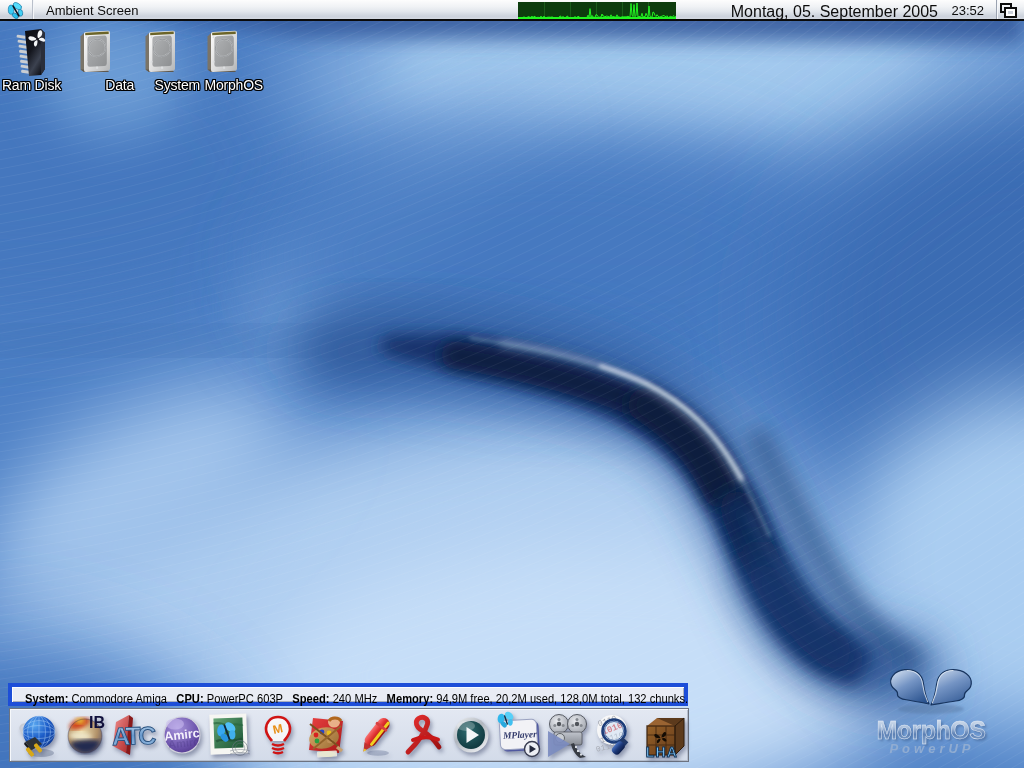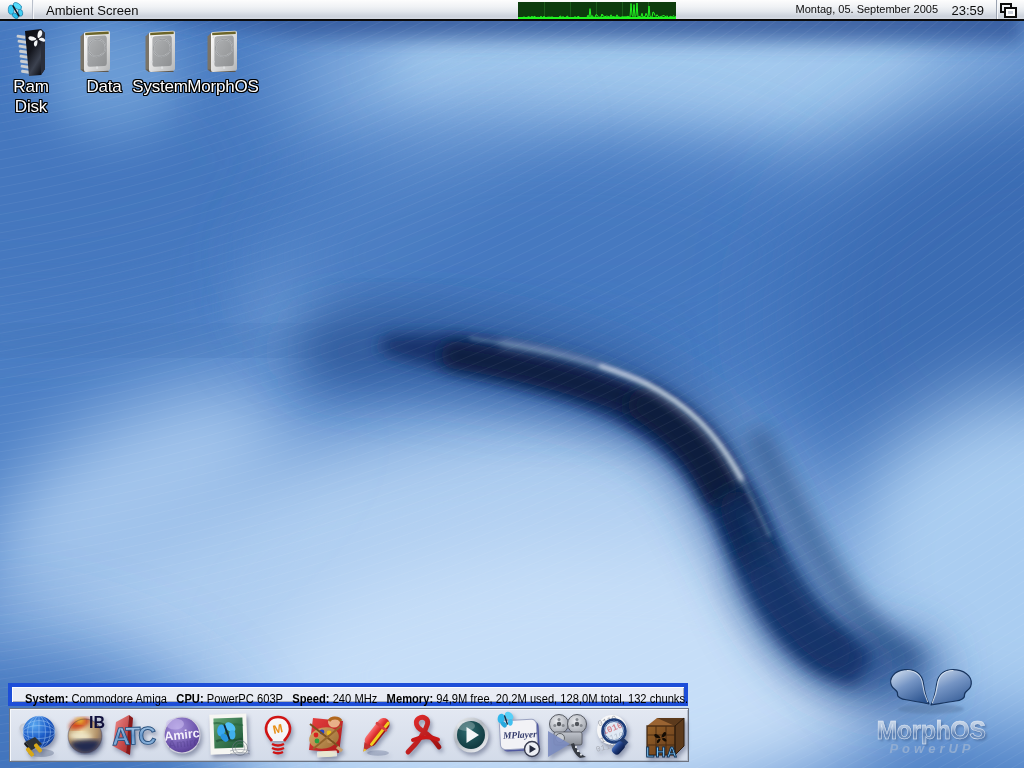--- a/index.html
+++ b/index.html
@@ -4,24 +4,24 @@
 <style>
 html,body{margin:0;padding:0;}
 body{width:1024px;height:768px;overflow:hidden;font-family:"Liberation Sans",sans-serif;}
 #desktop{position:absolute;top:0;left:0;width:1024px;height:768px;overflow:hidden;background:#ef4444;}
 #wall{position:absolute;top:21px;left:0;}
 #titlebar{position:absolute;top:0;left:0;width:1024px;height:21px;
  background:linear-gradient(#fdfdfd,#f0f2f5 35%,#e2e6ec 60%,#ccd2dc 85%,#d2d7e0 100%);
  border-bottom:2px solid #0a0a0a;box-sizing:border-box;}
 #tb-sep{position:absolute;left:32px;top:0;width:1px;height:19px;background:#b9bfca;box-shadow:1px 0 0 #f4f6f9;}
 #tb-title{position:absolute;left:46px;top:3px;font-size:13px;color:#0c0c0c;}
-#tb-date{position:absolute;right:86px;top:3px;font-size:11px;color:#0c0c0c;margin-left:37px;}
+#tb-date{position:absolute;right:86px;top:3px;font-size:16px;color:#0c0c0c;margin-left:37px;}
 #tb-time{position:absolute;right:40px;top:3px;font-size:13px;color:#0c0c0c;}
 #tb-sep2{position:absolute;right:27px;top:0;width:1px;height:19px;background:#9aa2b0;box-shadow:1px 0 0 #f4f6f9;}
-.dlabel{position:absolute;font-size:17px;letter-spacing:-0.2px;color:#fff;text-align:center;
+.dlabel{position:absolute;font-size:14px;letter-spacing:-0.2px;color:#fff;text-align:right;
  text-shadow:-1px 0 0 #000, 1px 0 0 #000, 0 -1px 0 #000, 0 1px 0 #000, 1px 1px 0 #000, -1px -1px 0 #000, 1px -1px 0 #000, -1px 1px 0 #000;}
 #infobar{position:absolute;left:8px;top:683px;width:680px;height:23px;box-sizing:border-box;
  background:#e9ecf4;border:4px solid #1d4ed8;
  box-shadow:inset 1px 1px 0 #fbfcfe, inset -1px -1px 0 #aab0bc;}
 #infotext{position:absolute;left:13px;top:5px;font-size:12px;color:#000;white-space:pre;transform:scaleX(0.93);transform-origin:0 0;}
 #dock{position:absolute;left:9px;top:708px;width:680px;height:54px;box-sizing:border-box;
  background:linear-gradient(#e3e8f2,#d3dbe9);border:1px solid #6d7380;
  box-shadow:inset 1px 1px 0 #f6f8fb, inset -1px -1px 0 #b6bfce;}
 .dki{position:absolute;top:2px;filter:drop-shadow(2px 3px 2px rgba(30,40,80,0.4));}
 #logo{position:absolute;left:848px;top:656px;width:164px;height:108px;}
@@ -130,21 +130,21 @@
    <line x1="26.5" y1="0" x2="26.5" y2="17"></line>
           <line x1="52.5" y1="0" x2="52.5" y2="17"></line>
    <line x1="78.5" y1="0" x2="78.5" y2="17"></line>
           <line x1="104.5" y1="0" x2="104.5" y2="17"></line>
    <line x1="130.5" y1="0" x2="130.5" y2="17"></line>
   </g>
   <polyline id="spark" fill="none" stroke="#21f321" stroke-width="1" points="0,15.5 1,15.5 2,15.5 3,15.5 4,15.5 5,15.5 6,14.8 7,15.5 8,15.5 9,15.5 10,14.8 11,14.7 12,15.5 13,15.2 14,14.1 15,15.5 16,14.3 17,14.6 18,15.5 19,15.5 20,15.2 21,15.5 22,15.5 23,14.1 24,15.5 25,15.5 26,14.1 27,15.5 28,15.5 29,15.5 30,15.0 31,15.3 32,15.0 33,15.5 34,14.5 35,15.5 36,15.5 37,15.5 38,15.5 39,15.5 40,15.5 41,15.5 42,14.0 43,14.4 44,15.5 45,14.3 46,15.5 47,15.5 48,15.4 49,14.1 50,14.4 51,15.5 52,15.5 53,15.5 54,15.5 55,15.5 56,15.5 57,14.4 58,15.5 59,15.5 60,14.1 61,15.0 62,15.5 63,15.5 64,15.5 65,15.5 66,15.5 67,15.5 68,15.5 69,15.4 70,13.1 71,15.3 72,6.6 73,15.0 74,13.4 75,15.0 76,15.3 77,15.5 78,12.6 79,12.9 80,14.7 81,15.4 82,15.0 83,15.1 84,12.0 85,14.3 86,13.8 87,14.9 88,14.1 89,14.2 90,14.3 91,14.9 92,15.2 93,12.8 94,15.1 95,14.6 96,14.7 97,15.1 98,15.2 99,12.8 100,15.1 101,14.7 102,15.5 103,15.2 104,14.9 105,14.7 106,15.1 107,14.6 108,15.1 109,14.5 110,14.3 111,14.9 112,15.3 113,1.5 114,13.1 115,14.6 116,2.5 117,14.7 118,13.3 119,1.0 120,15.5 121,14.0 122,15.2 123,14.7 124,11.3 125,15.3 126,14.4 127,14.8 128,11.3 129,13.4 130,15.2 131,4.0 132,14.5 133,15.1 134,15.1 135,10.0 136,10.6 137,13.5 138,14.5 139,12.7 140,14.2 141,14.8 142,15.2 143,14.3 144,14.4 145,13.6 146,13.6 147,14.3 148,14.8 149,13.7 150,15.5 151,15.3 152,14.4 153,14.3 154,15.2 155,14.2 156,13.7 157,14.7 158,14.6"></polyline>
   <rect x="0" y="15" width="158" height="2" fill="#21f321"></rect>
  </svg>
  <div id="tb-date">Montag, 05. September 2005</div>
- <div id="tb-time">23:59</div>
+ <div id="tb-time">23:52</div>
  <div id="tb-sep2"></div>
  <svg width="17" height="15" style="position:absolute;right:7px;top:3px">
   <rect x="1" y="1" width="10" height="8" fill="none" stroke="#0c0c0c" stroke-width="2"></rect>
   <rect x="5" y="5" width="11" height="9" fill="#fff" stroke="#0c0c0c" stroke-width="2"></rect>
   <rect x="8" y="8" width="5" height="3" fill="#c9ced8"></rect>
  </svg>
 </div>
 
 <div id="dicons">
 <svg width="260" height="100" style="position:absolute;left:0;top:0">

